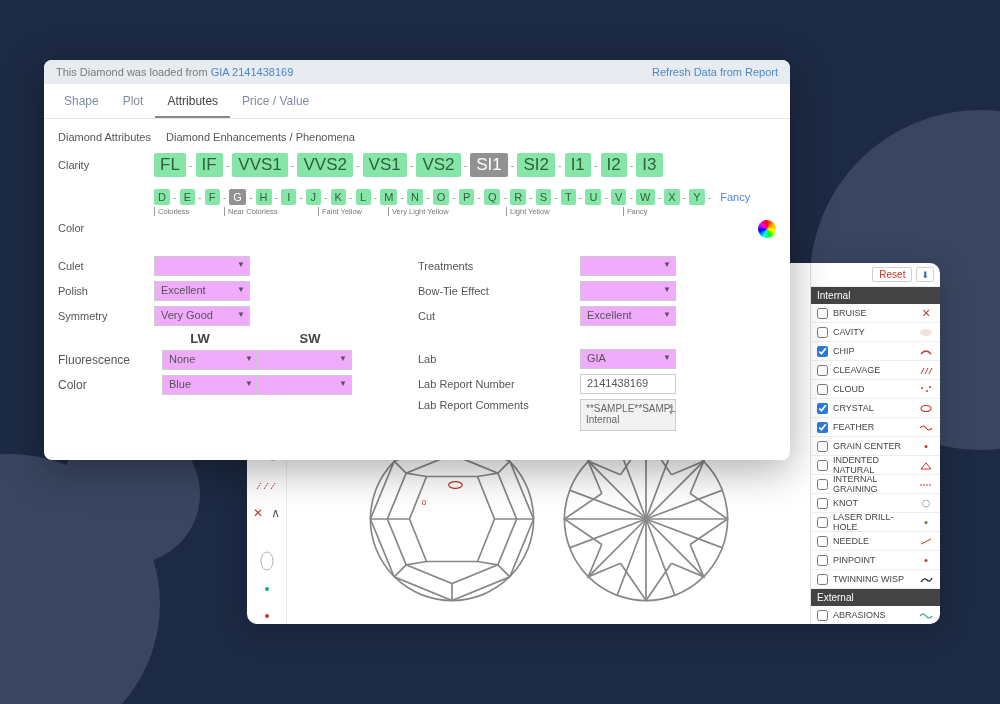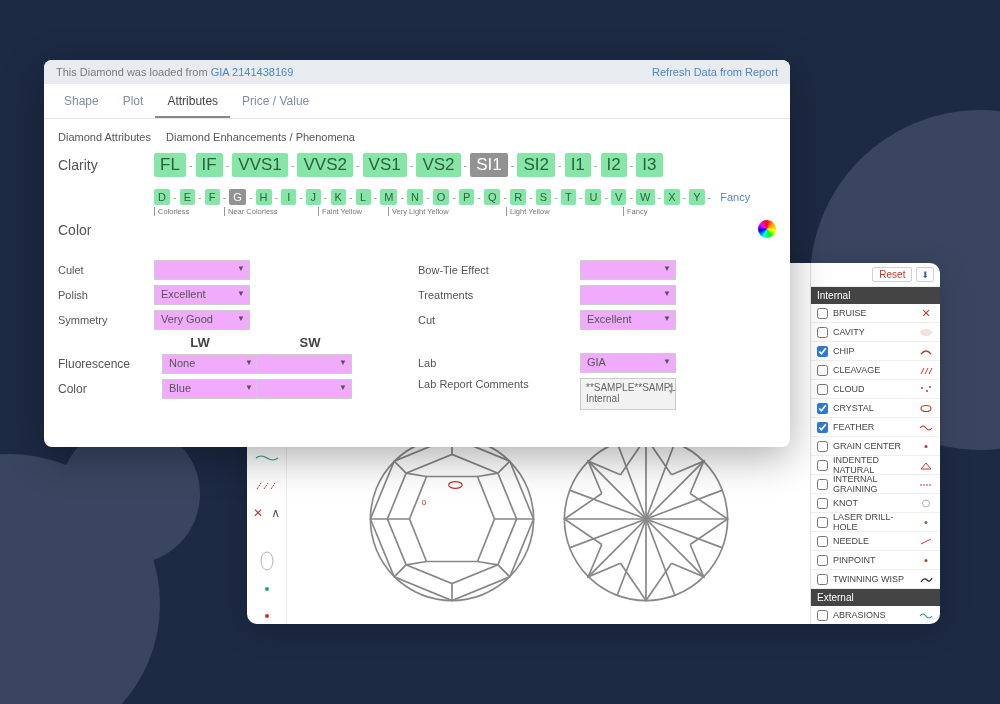--- a/index.html
+++ b/index.html
@@ -36,24 +36,24 @@
 
 
 .panel-primary { position: absolute; top: 60px; left: 44px; right: 210px; background: #fff; border-radius: 8px; box-shadow: 0 10px 40px rgba(0,0,0,.32); }
 .panel-primary .bar { display:flex; justify-content:space-between; align-items:center; background:#e8ebef; border-radius:8px 8px 0 0; padding:6px 12px; font-size:11px; color:#7a7a7a;}
 .panel-primary .bar .link { color:#4a88c7; cursor:pointer;}
 
 .tabs { display:flex; gap:0; padding:0 8px; border-bottom:1px solid #e6e6e6;}
 .tabs .tab { padding:10px 12px 8px; font-size:12px; color:#7e8da3; cursor:pointer;}
 .tabs .tab.active { color:#444; border-bottom:2px solid #888;}
 
-.content { padding:12px 14px 32px 14px; }
+.content { padding:12px 14px 24px 14px; }
 
 .row { display:flex; align-items:center; margin-bottom:6px;}
-.label-col { width:96px; font-size:14px; color:#555; }
+.label-col { width:96px; font-size:11px; color:#555; }
 
 .section-labels { display:flex; gap:12px; margin-bottom:10px; font-size:11px;}
 .section-labels .lblA { width:96px;}
 .section-labels .lblB {}
 
 
 .clarity-strip { display:flex; align-items:center; gap:2px; }
 .grade { background:#85e6a7; color:#2f5f3e; font-size:17px; padding:2px 6px; min-width:24px; text-align:center; border-radius:2px; cursor:pointer;}
 .grade.selected { background:#929292; color:#fff;}
 .dash { color:#7fae8c; font-size:11px; padding:0 1px;}
@@ -485,36 +485,40 @@
           <div class="select"></div>
         </div>
         <div class="fluoro-grid" style="margin-top:5px;">
           <div class="alabel">Color</div>
           <div class="select">Blue</div>
           <div class="select"></div>
         </div>
       </div>
       <div>
         <div class="attr-row offset">
+            <div class="alabel">Treatments</div>
+            <div class="select" style="width:96px;"></div>
+          </div>
+        <div class="attr-row offset">
             <div class="alabel">Bow-Tie Effect</div>
-            <div class="select" style="width:96px;"></div>
-          </div>
-        <div class="attr-row offset">
-            <div class="alabel">Treatments</div>
             <div class="select" style="width:96px;"></div>
           </div>
         <div class="attr-row offset">
             <div class="alabel">Cut</div>
             <div class="select" style="width:96px;">Excellent</div>
           </div>
         <div style="height:18px;"></div>
         <div class="attr-row offset">
             <div class="alabel">Lab</div>
             <div class="select" style="width:96px;">GIA</div>
           </div>
+        <div class="attr-row offset">
+            <div class="alabel">Lab Report Number</div>
+            <div class="input-text" style="width:96px;">2141438169</div>
+          </div>
         <div class="attr-row offset" style="align-items:flex-start;">
           <div class="alabel">Lab Report Comments</div>
           <div class="textarea"><span>**SAMPLE**SAMPLE**SAMPLE**SAMPLE** Internal</span><div class="scroll-cue">▴<br>▾</div></div>
         </div>
       </div>
     </div>
 
   </div>
 </div>
 

